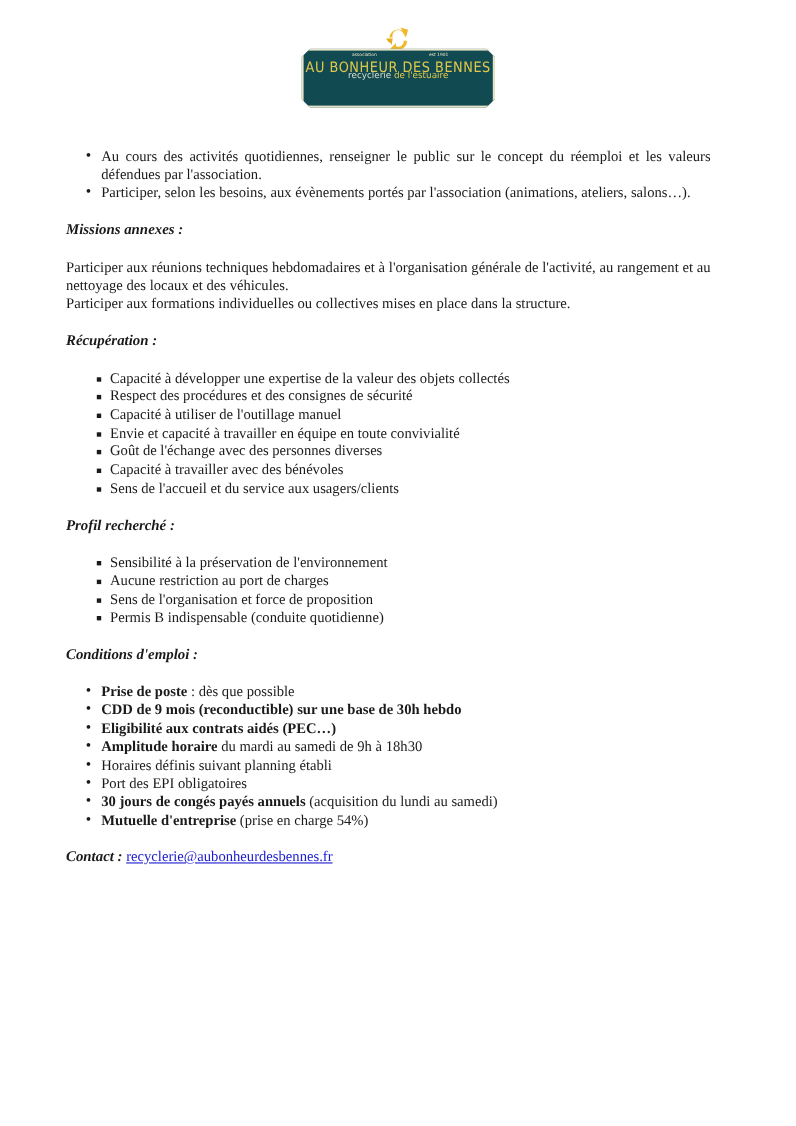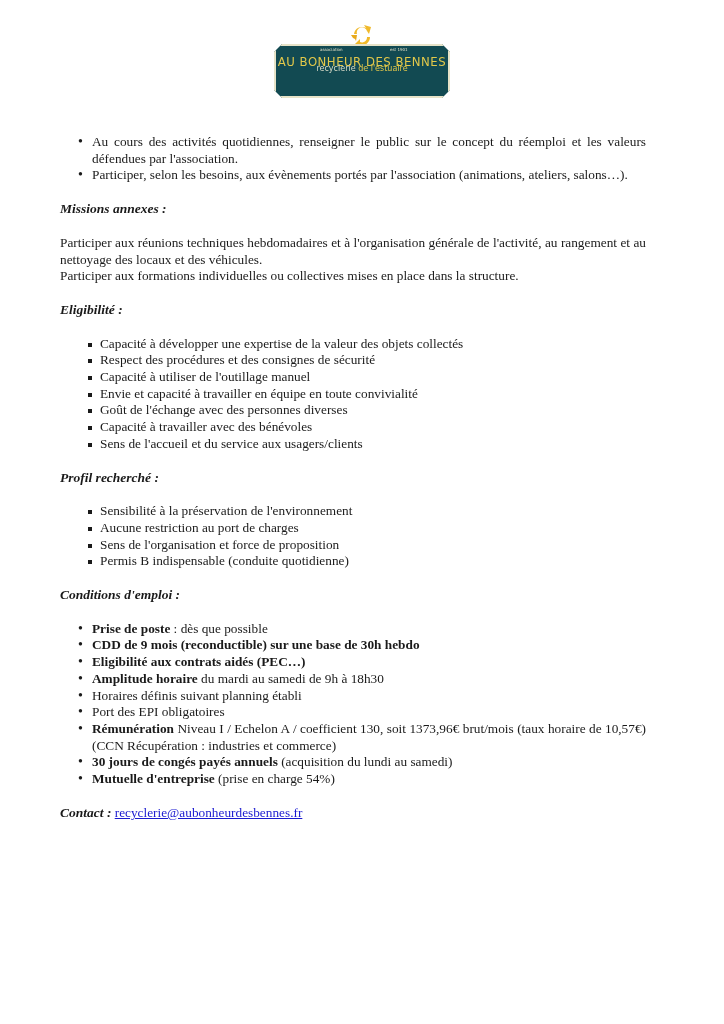--- a/index.html
+++ b/index.html
@@ -54,21 +54,21 @@
 
   <ul class="dot-list">
     <li>Au cours des activités quotidiennes, renseigner le public sur le concept du réemploi et les valeurs défendues par l'association.</li>
     <li>Participer, selon les besoins, aux évènements portés par l'association (animations, ateliers, salons…).</li>
   </ul>
 
   <h3 class="heading" style="margin-top:17px">Missions annexes :</h3>
   <p style="margin-top:17px">Participer aux réunions techniques hebdomadaires et à l'organisation générale de l'activité, au rangement et au nettoyage des locaux et des véhicules.</p>
   <p>Participer aux formations individuelles ou collectives mises en place dans la structure.</p>
 
-  <h3 class="heading" style="margin-top:17px">Eligibilité :</h3>
+  <h3 class="heading" style="margin-top:17px">Récupération :</h3>
   <ul class="sq-list" style="margin-top:17px">
     <li>Capacité à développer une expertise de la valeur des objets collectés</li>
     <li>Respect des procédures et des consignes de sécurité</li>
     <li>Capacité à utiliser de l'outillage manuel</li>
     <li>Envie et capacité à travailler en équipe en toute convivialité</li>
     <li>Goût de l'échange avec des personnes diverses</li>
     <li>Capacité à travailler avec des bénévoles</li>
     <li>Sens de l'accueil et du service aux usagers/clients</li>
   </ul>
 
@@ -81,21 +81,20 @@
   </ul>
 
   <h3 class="heading" style="margin-top:17px">Conditions d'emploi :</h3>
   <ul class="dot-list" style="margin-top:17px">
     <li><span class="b">Prise de poste</span><span> : dès que possible</span></li>
     <li><span class="b">CDD de 9 mois (reconductible) sur une base de 30h hebdo</span><span></span></li>
     <li><span class="b">Eligibilité aux contrats aidés (PEC…)</span><span></span></li>
     <li><span class="b">Amplitude horaire</span><span> du mardi au samedi de 9h à 18h30</span></li>
     <li><span class="b"></span><span>Horaires définis suivant planning établi</span></li>
     <li><span class="b"></span><span>Port des EPI obligatoires</span></li>
-    <li><span class="b">Rémunération</span><span> Niveau I / Echelon A / coefficient 130, soit 1373,96€ brut/mois (taux horaire de 10,57€) (CCN Récupération : industries et commerce)</span></li>
     <li><span class="b">30 jours de congés payés annuels</span><span> (acquisition du lundi au samedi)</span></li>
     <li><span class="b">Mutuelle d'entreprise</span><span> (prise en charge 54%)</span></li>
   </ul>
 
   <p style="margin-top:17px">
     <span class="heading">Contact :</span>
     <a href="#">recyclerie@aubonheurdesbennes.fr</a>
   </p>
 </div>
 

